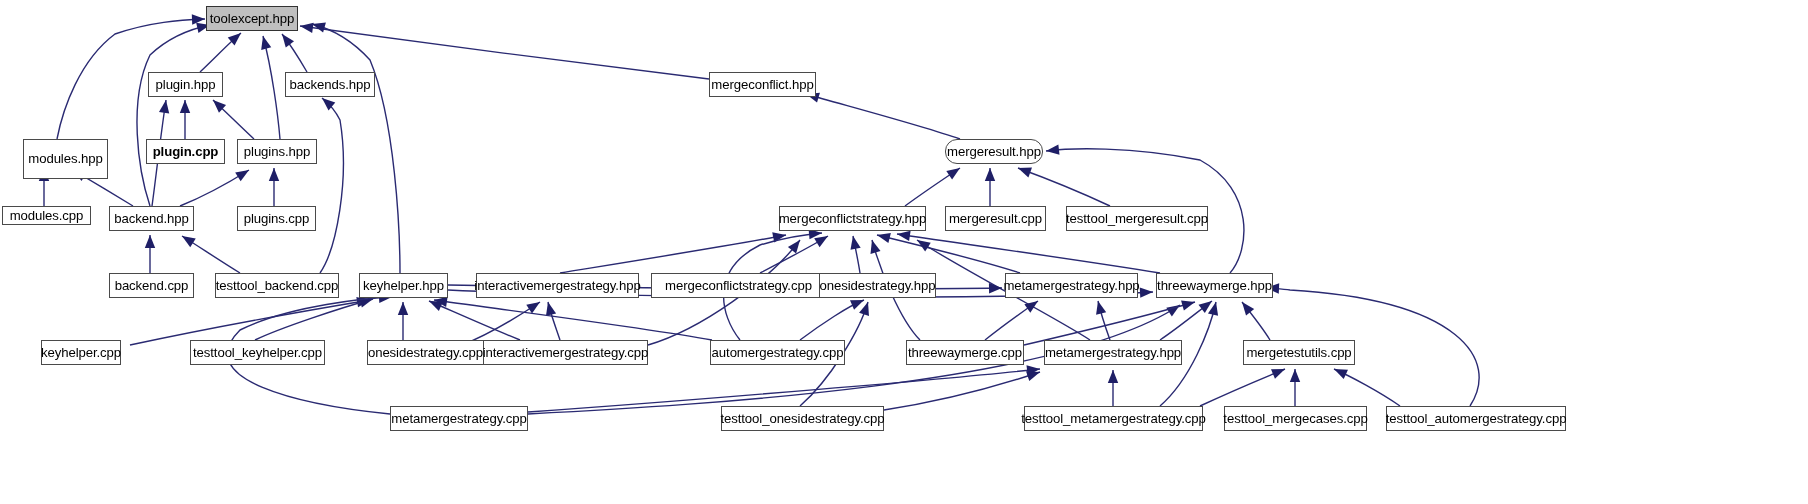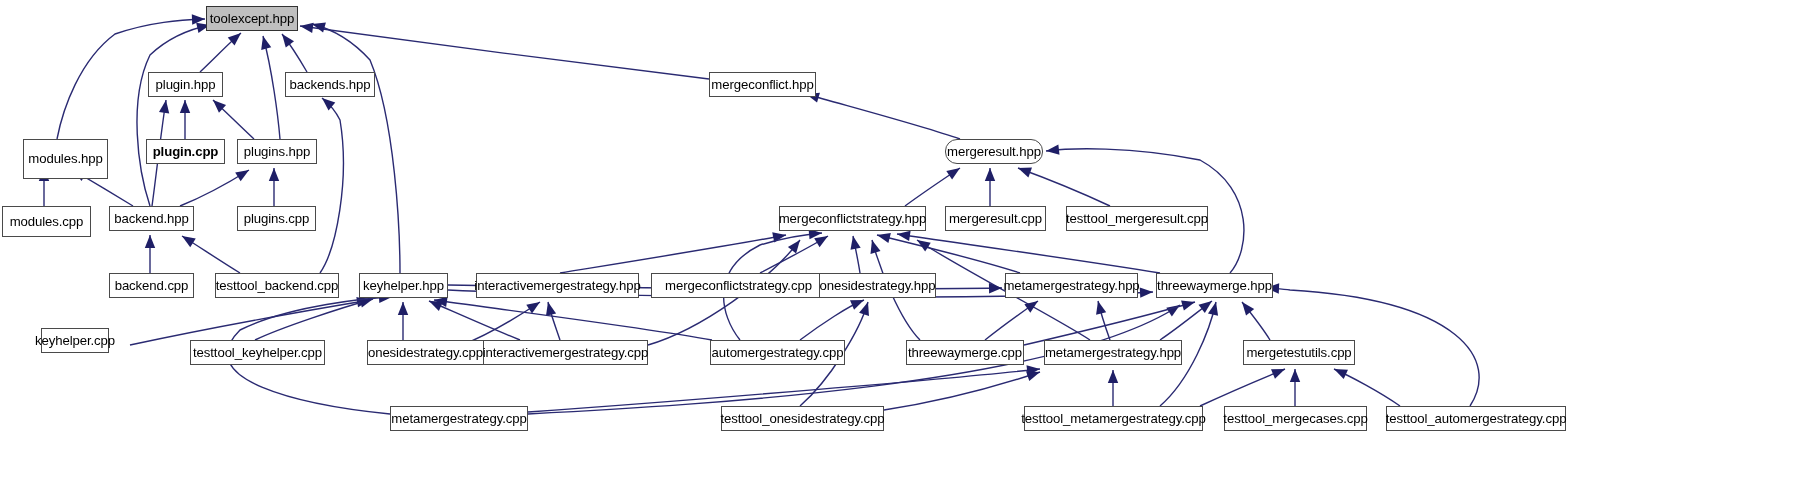--- a/index.html
+++ b/index.html
@@ -195,21 +195,21 @@
       </div>
       <div class="node-box" style="left: 146px; top: 139px; width: 79px; height: 25px; font-weight: bold;">
         <span class="node-label">plugin.cpp</span>
       </div>
       <div class="node-box" style="left: 237px; top: 139px; width: 80px; height: 25px;">
         <span class="node-label">plugins.hpp</span>
       </div>
       <div class="node-box" style="left: 945px; top: 139px; width: 98px; height: 25px; border-radius: 12px;">
         <span class="node-label">mergeresult.hpp</span>
       </div>
-      <div class="node-box" style="left: 2px; top: 206px; width: 89px; height: 31px;">
+      <div class="node-box" style="left: 2px; top: 206px; width: 89px; height: 19px;">
         <span class="node-label">modules.cpp</span>
       </div>
       <div class="node-box" style="left: 109px; top: 206px; width: 85px; height: 25px;">
         <span class="node-label">backend.hpp</span>
       </div>
       <div class="node-box" style="left: 237px; top: 206px; width: 79px; height: 25px;">
         <span class="node-label">plugins.cpp</span>
       </div>
       <div class="node-box" style="left: 779px; top: 206px; width: 147px; height: 25px;">
         <span class="node-label">mergeconflictstrategy.hpp</span>
@@ -237,21 +237,21 @@
       </div>
       <div class="node-box" style="left: 819px; top: 273px; width: 117px; height: 25px;">
         <span class="node-label">onesidestrategy.hpp</span>
       </div>
       <div class="node-box" style="left: 1005px; top: 273px; width: 133px; height: 25px;">
         <span class="node-label">metamergestrategy.hpp</span>
       </div>
       <div class="node-box" style="left: 1156px; top: 273px; width: 117px; height: 25px;">
         <span class="node-label">threewaymerge.hpp</span>
       </div>
-      <div class="node-box" style="left: 41px; top: 328px; width: 68px; height: 25px;">
+      <div class="node-box" style="left: 41px; top: 340px; width: 80px; height: 25px;">
         <span class="node-label">keyhelper.cpp</span>
       </div>
       <div class="node-box" style="left: 190px; top: 340px; width: 135px; height: 25px;">
         <span class="node-label">testtool_keyhelper.cpp</span>
       </div>
       <div class="node-box" style="left: 345px; top: 340px; width: 117px; height: 25px; margin-left: 22px;">
         <span class="node-label">onesidestrategy.cpp</span>
       </div>
       <div class="node-box" style="left: 483px; top: 340px; width: 165px; height: 25px;">
         <span class="node-label">interactivemergestrategy.cpp</span>

